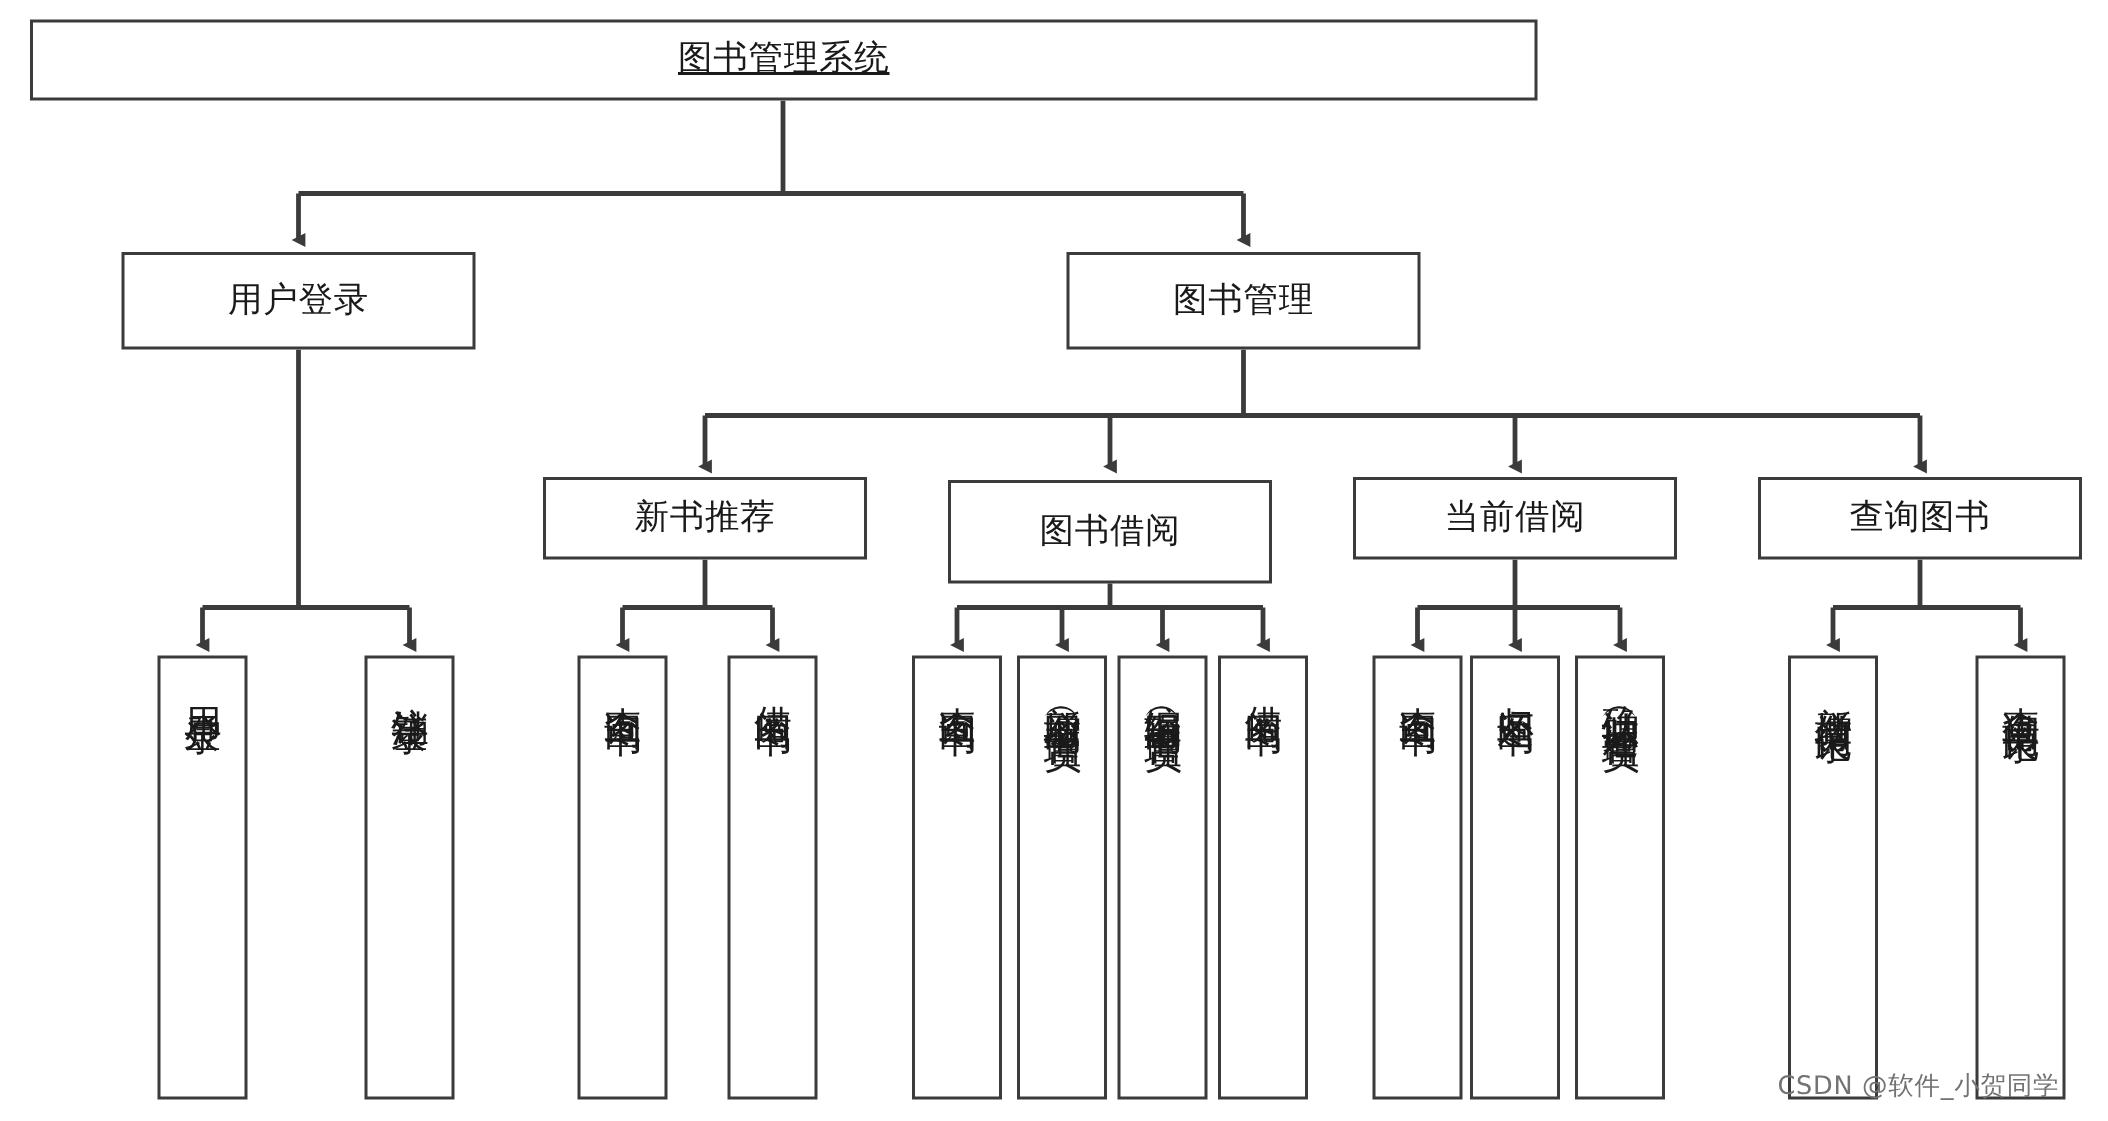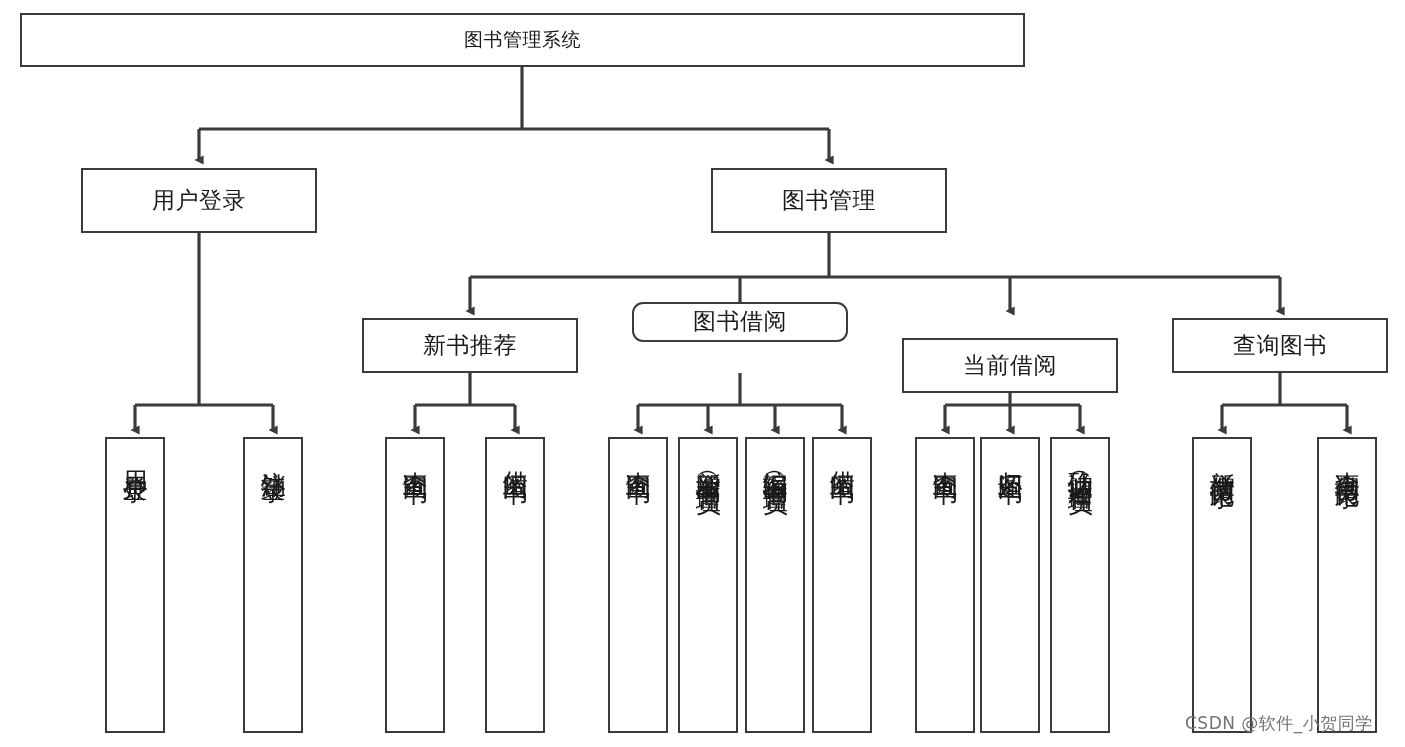--- a/index.html
+++ b/index.html
@@ -38,21 +38,22 @@
   .node-label {
     display: block;
     text-align: center;
     line-height: 1.12;
     letter-spacing: 0.5px;
   }
   .node.horizontal .node-label {
     font-size: 23px;
   }
   .node.root .node-label {
-    font-size: 19px;
+    font-size: 23px;
+    text-decoration: underline;
   }
   .node.vertical {
     align-items: flex-start;
     justify-content: center;
     padding-top: 12px;
   }
   .node.vertical .node-label {
     writing-mode: vertical-rl;
     text-orientation: upright;
     font-size: 25px;
@@ -133,24 +134,24 @@
   <div class="node horizontal" style="left:81px; top:168px; width:236px; height:65px;">
     <span class="node-label">用户登录</span>
   </div>
   <div class="node horizontal" style="left:711px; top:168px; width:236px; height:65px;">
     <span class="node-label">图书管理</span>
   </div>
 
   <div class="node horizontal" style="left:362px; top:318px; width:216px; height:55px;">
     <span class="node-label">新书推荐</span>
   </div>
-  <div class="node horizontal" style="left:632px; top:302px; width:216px; height:40px;border-radius:11px;">
+  <div class="node horizontal" style="left:632px; top:320px; width:216px; height:69px;">
     <span class="node-label">图书借阅</span>
   </div>
-  <div class="node horizontal" style="left:902px; top:318px; width:216px; height:55px;margin-top:20px;">
+  <div class="node horizontal" style="left:902px; top:318px; width:216px; height:55px;">
     <span class="node-label">当前借阅</span>
   </div>
   <div class="node horizontal" style="left:1172px; top:318px; width:216px; height:55px;">
     <span class="node-label">查询图书</span>
   </div>
 
   <div class="node vertical" style="left:105px; top:437px; width:60px; height:296px;">
     <span class="node-label">用户登录</span>
   </div>
   <div class="node vertical" style="left:243px; top:437px; width:60px; height:296px;">

